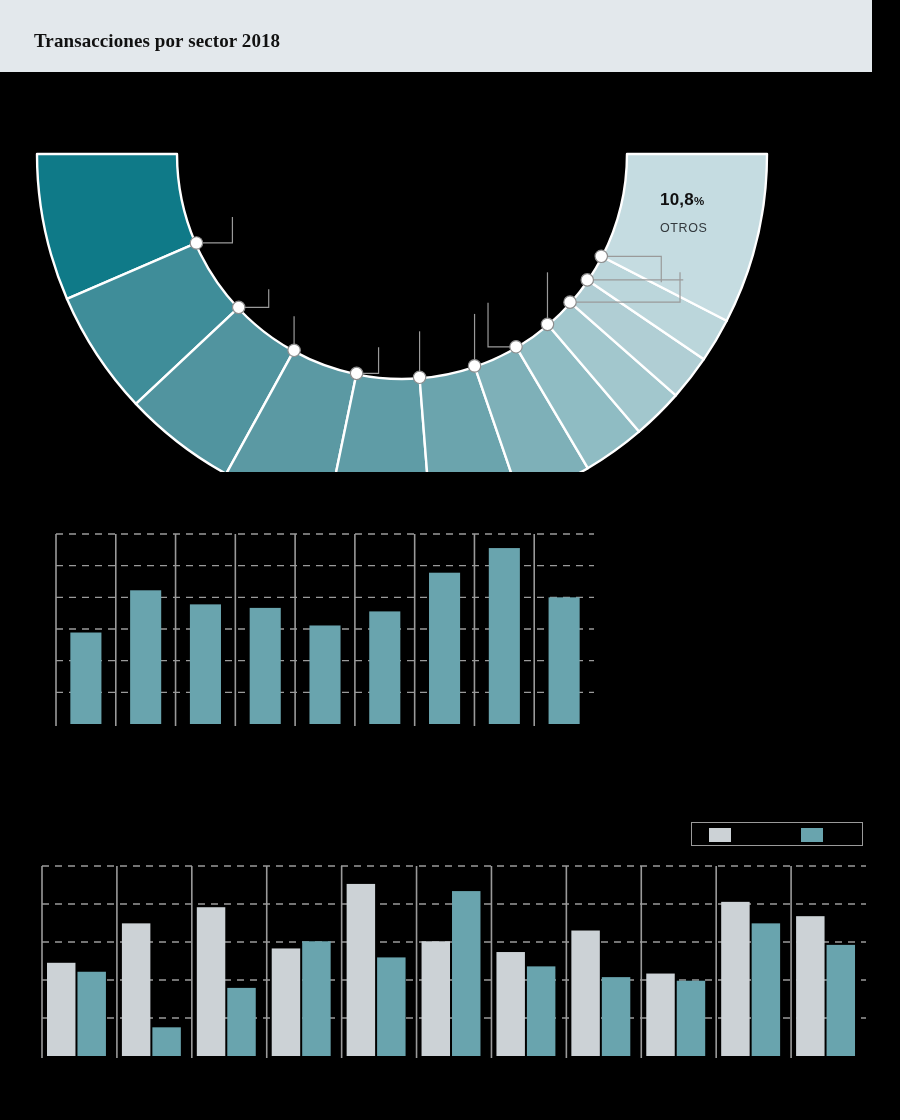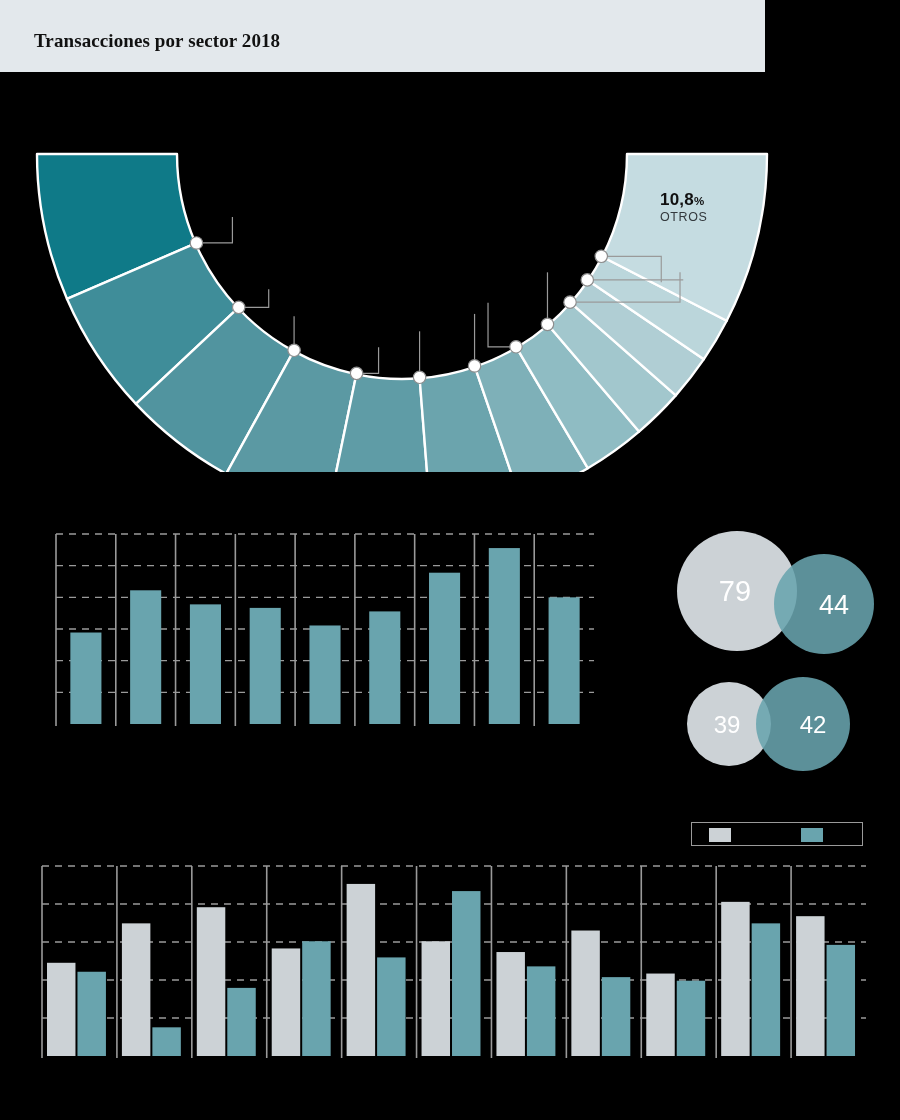--- a/index.html
+++ b/index.html
@@ -5,39 +5,39 @@
   html,body{margin:0;padding:0;}
   body{
     width:900px;height:1120px;background:#000;
     font-family:"Liberation Sans", sans-serif;
     overflow:hidden;position:relative;
   }
   #page{position:relative;width:900px;height:1120px;background:#000;}
 
   
   .header{
-    position:absolute;left:0;top:0;width:765px;height:72px;
+    position:absolute;left:0;top:0;width:872px;height:72px;
     background:#e3e8ec;
   }
   .header-title{
     position:absolute;left:34px;top:30px;
     font-family:"Liberation Serif", serif;
     font-weight:bold;font-size:19px;color:#111;letter-spacing:.1px;
   }
 
   
   .donut-wrap{position:absolute;left:0;top:72px;width:900px;height:400px;}
   .donut-svg{display:block;}
   .donut-label{
     position:absolute;left:660px;top:118px;width:120px;
     color:#111;line-height:1.15;
   }
   .donut-label .pct{font-size:17px;font-weight:bold;letter-spacing:.2px;}
   .donut-label .pct .sign{font-size:11.5px;font-weight:bold;}
-  .donut-label .cat{font-size:12.5px;color:#33393d;letter-spacing:.6px;margin-top:0;}
+  .donut-label .cat{font-size:12.5px;color:#33393d;letter-spacing:.6px;margin-top:11px;}
 
   
   .midchart{position:absolute;left:50px;top:528px;width:548px;height:206px;}
   .midchart svg{display:block;}
 
   
   .venn{position:absolute;left:676px;top:520px;width:210px;height:266px;}
   .venn svg{display:block;}
 
   
@@ -140,36 +140,20 @@
           <rect x="199.68" y="79.88888888888889" width="31.084444444444447" height="116.11111111111111" fill="#69a4ae"></rect>
           <rect x="259.4577777777778" y="97.48148148148148" width="31.084444444444447" height="98.51851851851852" fill="#69a4ae"></rect>
           <rect x="319.2355555555556" y="83.40740740740742" width="31.084444444444447" height="112.59259259259258" fill="#69a4ae"></rect>
           <rect x="379.0133333333334" y="44.703703703703695" width="31.084444444444447" height="151.2962962962963" fill="#69a4ae"></rect>
           <rect x="438.79111111111115" y="20.074074074074076" width="31.084444444444447" height="175.92592592592592" fill="#69a4ae"></rect>
           <rect x="498.5688888888889" y="69.33333333333334" width="31.084444444444447" height="126.66666666666666" fill="#69a4ae"></rect>
         </g>
     </svg>
   </div>
 
-  <div class="venn">
-    <svg width="210" height="266" viewBox="0 0 210 266">
-      <g id="venn-shapes">
-          <circle cx="61" cy="71" r="60" fill="#ccd2d6"></circle>
-          <circle cx="148" cy="84" r="50" fill="#69a4ae" opacity="0.88"></circle>
-          <circle cx="53" cy="204" r="42" fill="#ccd2d6"></circle>
-          <circle cx="127" cy="204" r="47" fill="#69a4ae" opacity="0.88"></circle>
-        </g>
-      <g id="venn-labels">
-          <text x="59" y="81.44" text-anchor="middle" fill="#ffffff" font-size="29" font-family="&quot;Liberation Sans&quot;, sans-serif">79</text>
-          <text x="158" y="93.72" text-anchor="middle" fill="#ffffff" font-size="27" font-family="&quot;Liberation Sans&quot;, sans-serif">44</text>
-          <text x="51" y="212.64" text-anchor="middle" fill="#ffffff" font-size="24" font-family="&quot;Liberation Sans&quot;, sans-serif">39</text>
-          <text x="137" y="212.64" text-anchor="middle" fill="#ffffff" font-size="24" font-family="&quot;Liberation Sans&quot;, sans-serif">42</text>
-        </g>
-    </svg>
-  </div>
 
   <div class="legend">
     <span class="sw sw1"></span>
     <span class="lbl" style="left:45px;"></span>
     <span class="sw sw2"></span>
     <span class="lbl" style="left:137px;"></span>
   </div>
 
   <div class="botchart">
     <svg width="830" height="202" viewBox="0 0 830 202">

